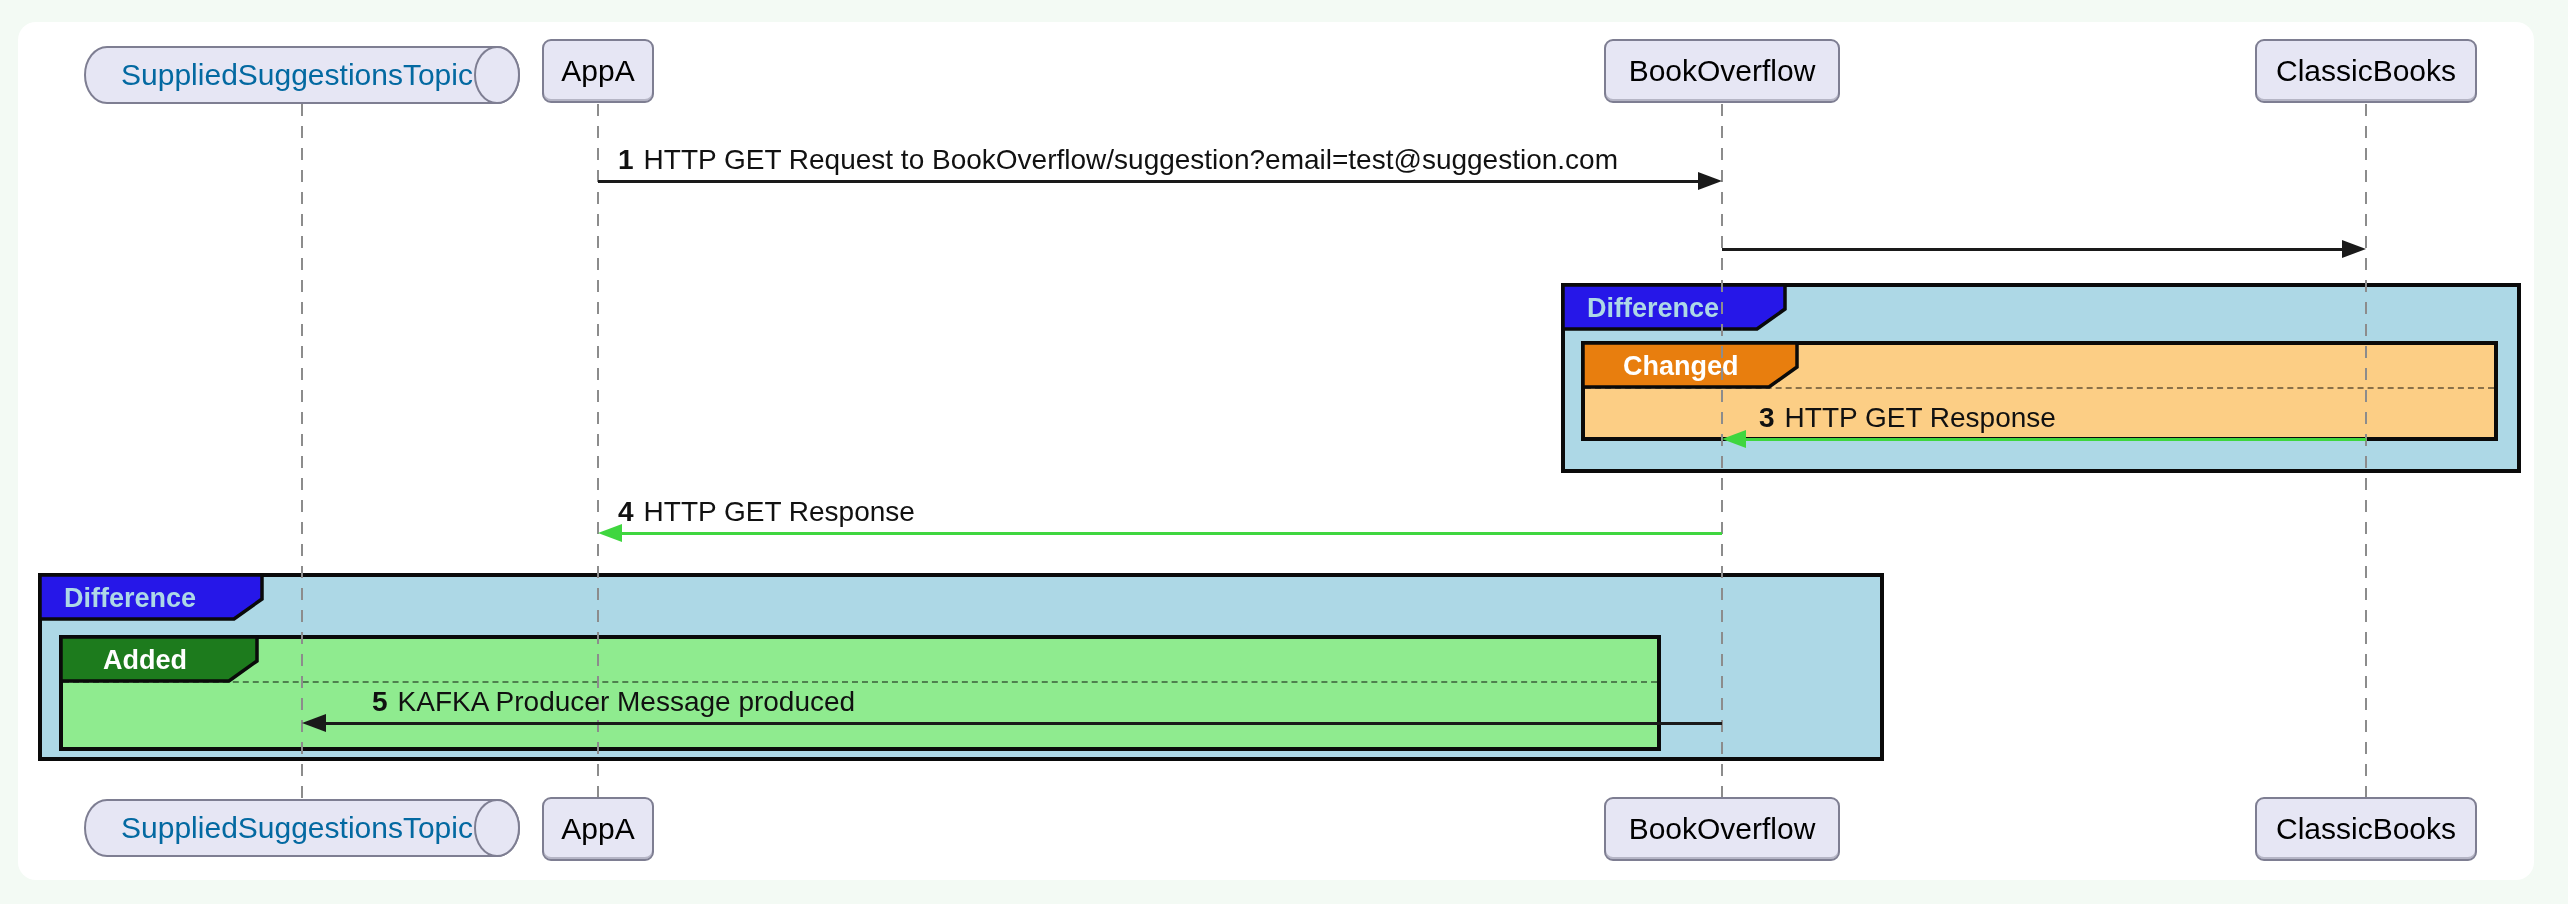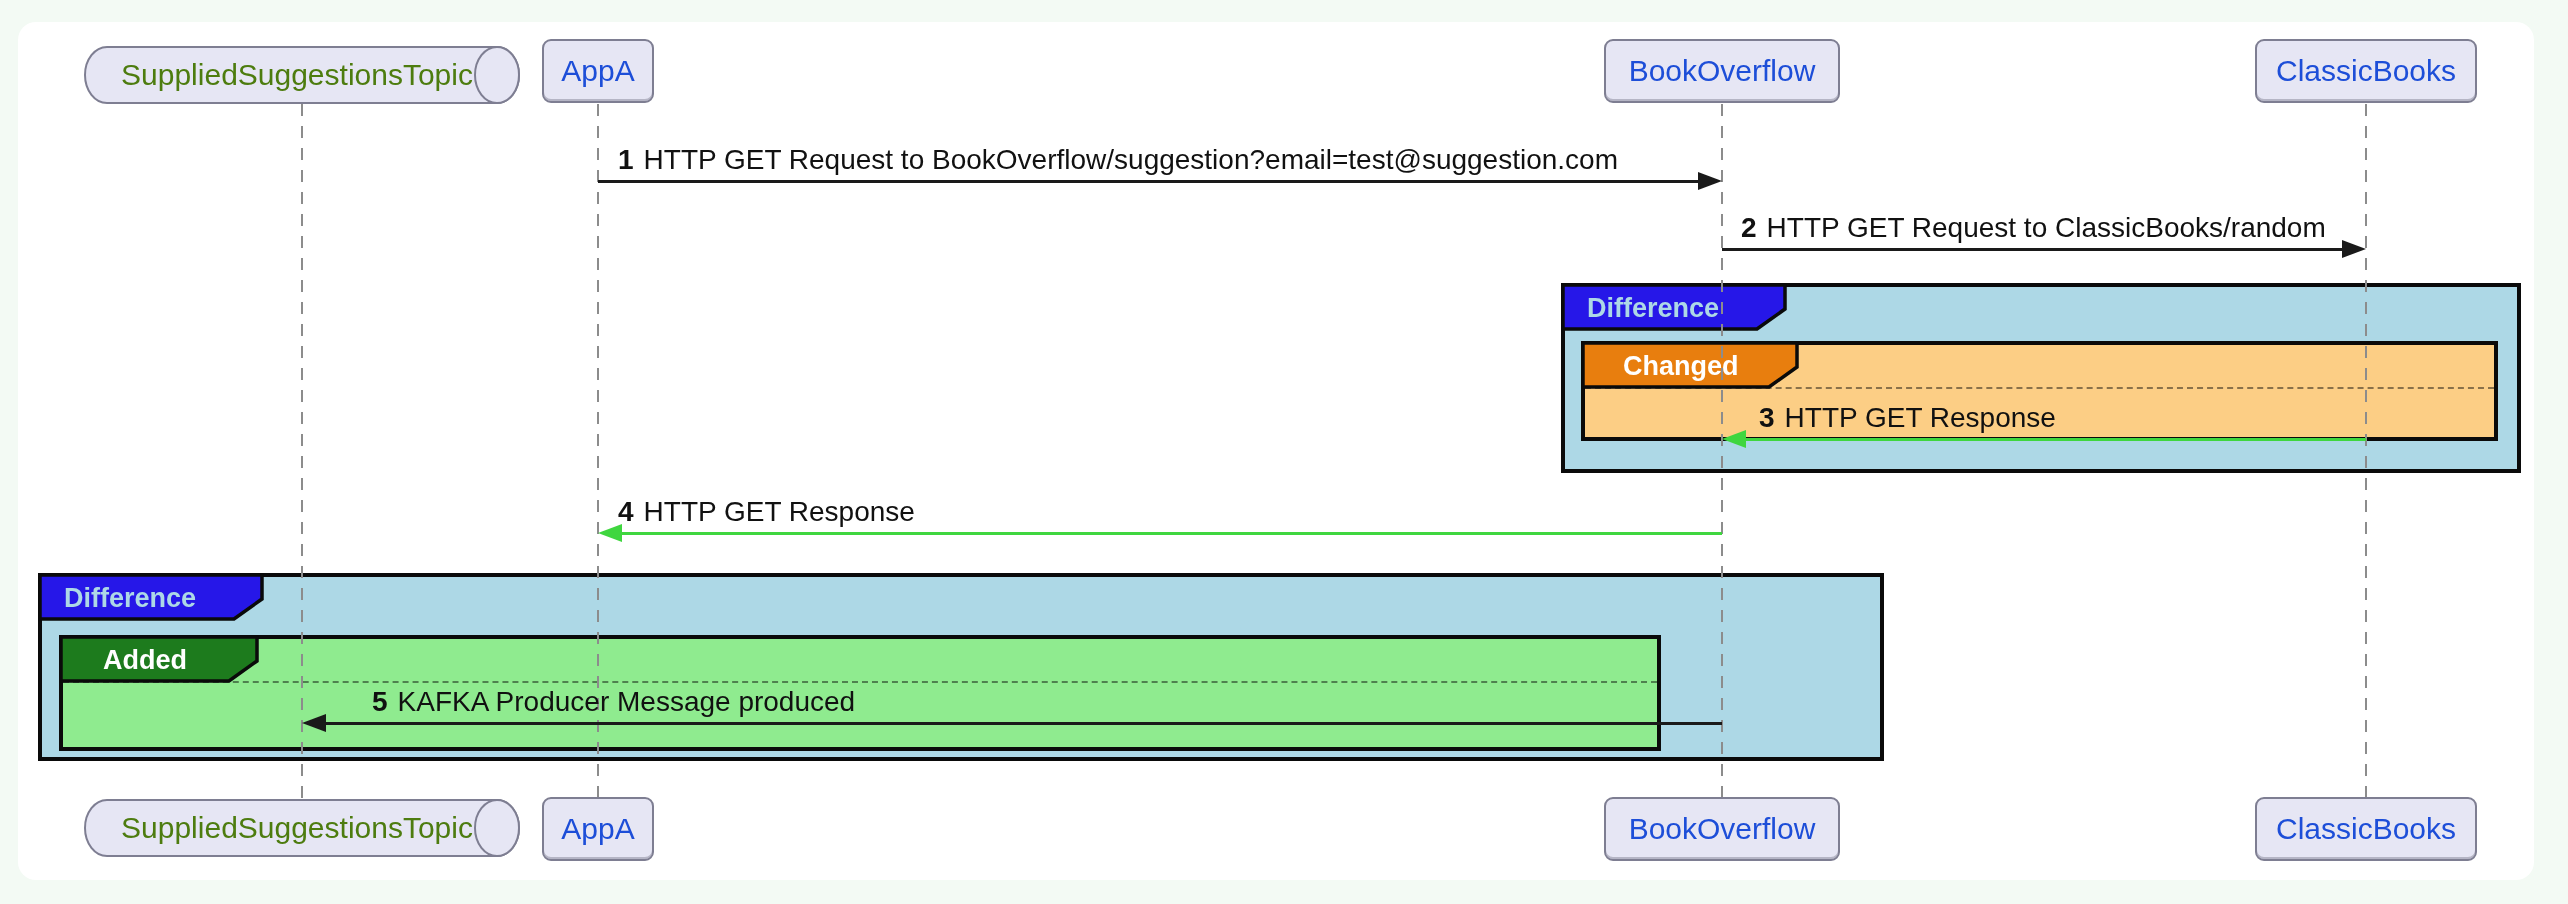--- a/index.html
+++ b/index.html
@@ -17,27 +17,27 @@
   .lifeline{
     position:absolute;top:104px;height:696px;width:2px;
     background:repeating-linear-gradient(to bottom,#8C8C8C 0 12px,transparent 12px 22px);
     z-index:3;
   }
   
   .participant{
     position:absolute;height:64px;
     background:#E6E6F4;border:2px solid #7E7E92;border-radius:9px;
     display:flex;align-items:center;justify-content:center;
-    font-size:30px;color:#1d4ed8;z-index:6;box-sizing:border-box;
+    font-size:30px;color:#000000;z-index:6;box-sizing:border-box;
     box-shadow:0 -2px 0 rgba(90,90,110,.35) inset;
   }
   .cylwrap{position:absolute;z-index:6;}
   .cyl-label{
     position:absolute;left:24px;right:52px;top:0;bottom:0;
-    display:flex;align-items:center;justify-content:center;font-size:30px;color:#4d7c0f;margin-left:16px;
+    display:flex;align-items:center;justify-content:center;font-size:30px;color:#0369a1;margin-left:16px;
   }
   
   .frame{
     position:absolute;box-sizing:border-box;
     border:4px solid #0A0A0A;z-index:2;
   }
   .frame-label{position:absolute;left:-4px;top:-4px;z-index:4;}
   .inner-divider{
     position:absolute;left:0;right:0;top:42px;height:0;
     border-top:2px dashed rgba(0,0,0,.45);z-index:1;
@@ -92,23 +92,20 @@
   <div class="lifeline" style="left:597px;"></div>
   <div class="lifeline" style="left:1721px;"></div>
   <div class="lifeline" style="left:2365px;"></div>
 
   <div class="msg-text" style="left:618px;top:144px;">
     <b>1</b><span>HTTP GET Request to BookOverflow/suggestion?email=test@suggestion.com</span>
   </div>
   <div class="msg-line" style="left:598px;top:180px;width:1102px;background:#1A1A1A;"></div>
   <div class="arrowhead ah-right" style="left:1698px;top:172px;border-left-color:#1A1A1A;"></div>
 
-  <div class="msg-text" style="left:1741px;top:212px;">
-    <b>2</b><span>HTTP GET Request to ClassicBooks/random</span>
-  </div>
   <div class="msg-line" style="left:1722px;top:248px;width:620px;background:#1A1A1A;"></div>
   <div class="arrowhead ah-right" style="left:2342px;top:240px;border-left-color:#1A1A1A;"></div>
 
   <div class="msg-text" style="left:1759px;top:402px;">
     <b>3</b><span>HTTP GET Response</span>
   </div>
   <div class="msg-line" style="left:1746px;top:438px;width:620px;background:#3FD63F;"></div>
   <div class="arrowhead ah-left" style="left:1722px;top:430px;border-right-color:#3FD63F;"></div>
 
   <div class="msg-text" style="left:618px;top:496px;">

